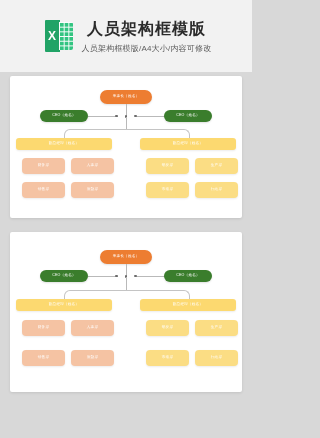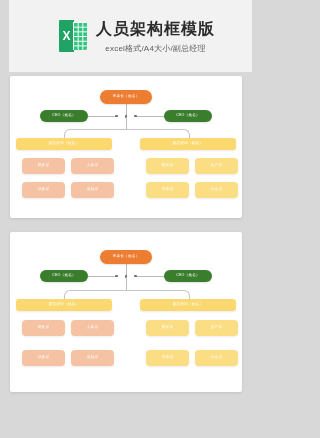--- a/index.html
+++ b/index.html
@@ -2,21 +2,21 @@
 <html><head>
 <meta charset="utf-8">
 <style>
   html,body{margin:0;padding:0;}
   body{
     width:252px;height:438px;
     background:#d8d8d8;
     font-family:"Liberation Sans","DejaVu Sans",sans-serif;
     overflow:hidden;
   }
-  .page{position:relative;width:252px;height:438px;padding-left:9px;}
+  .page{position:relative;width:252px;height:438px;}
 
   
   .header{
     height:72px;background:#f2f2f2;
     display:flex;align-items:center;justify-content:center;
     gap:9px;padding-left:4px;box-sizing:border-box;
   }
   .xls-icon{position:relative;width:28px;height:32px;flex:0 0 auto;}
   .xls-icon .leaf{
     position:absolute;left:0;top:0;width:15px;height:32px;
@@ -106,21 +106,21 @@
 
 <div class="page">
 
   <div class="header">
     <div class="xls-icon">
       <div class="leaf"></div>
       <div class="sheet"></div>
     </div>
     <div class="head-text">
       <div class="title">人员架构框模版</div>
-      <div class="subtitle">excel格式/A4大小/副总经理</div>
+      <div class="subtitle">人员架构框模版/A4大小/内容可修改</div>
     </div>
   </div>
 
   <div class="card" id="card-1">
     <div class="chart">
 
       <div class="node n-chair" style="left:90px;top:14px;">董事长（姓名）</div>
 
       <div class="ln lnv" style="left:116px;top:28px;height:12px;"></div>
       <div class="dot" style="left:114.8px;top:39px;"></div>

